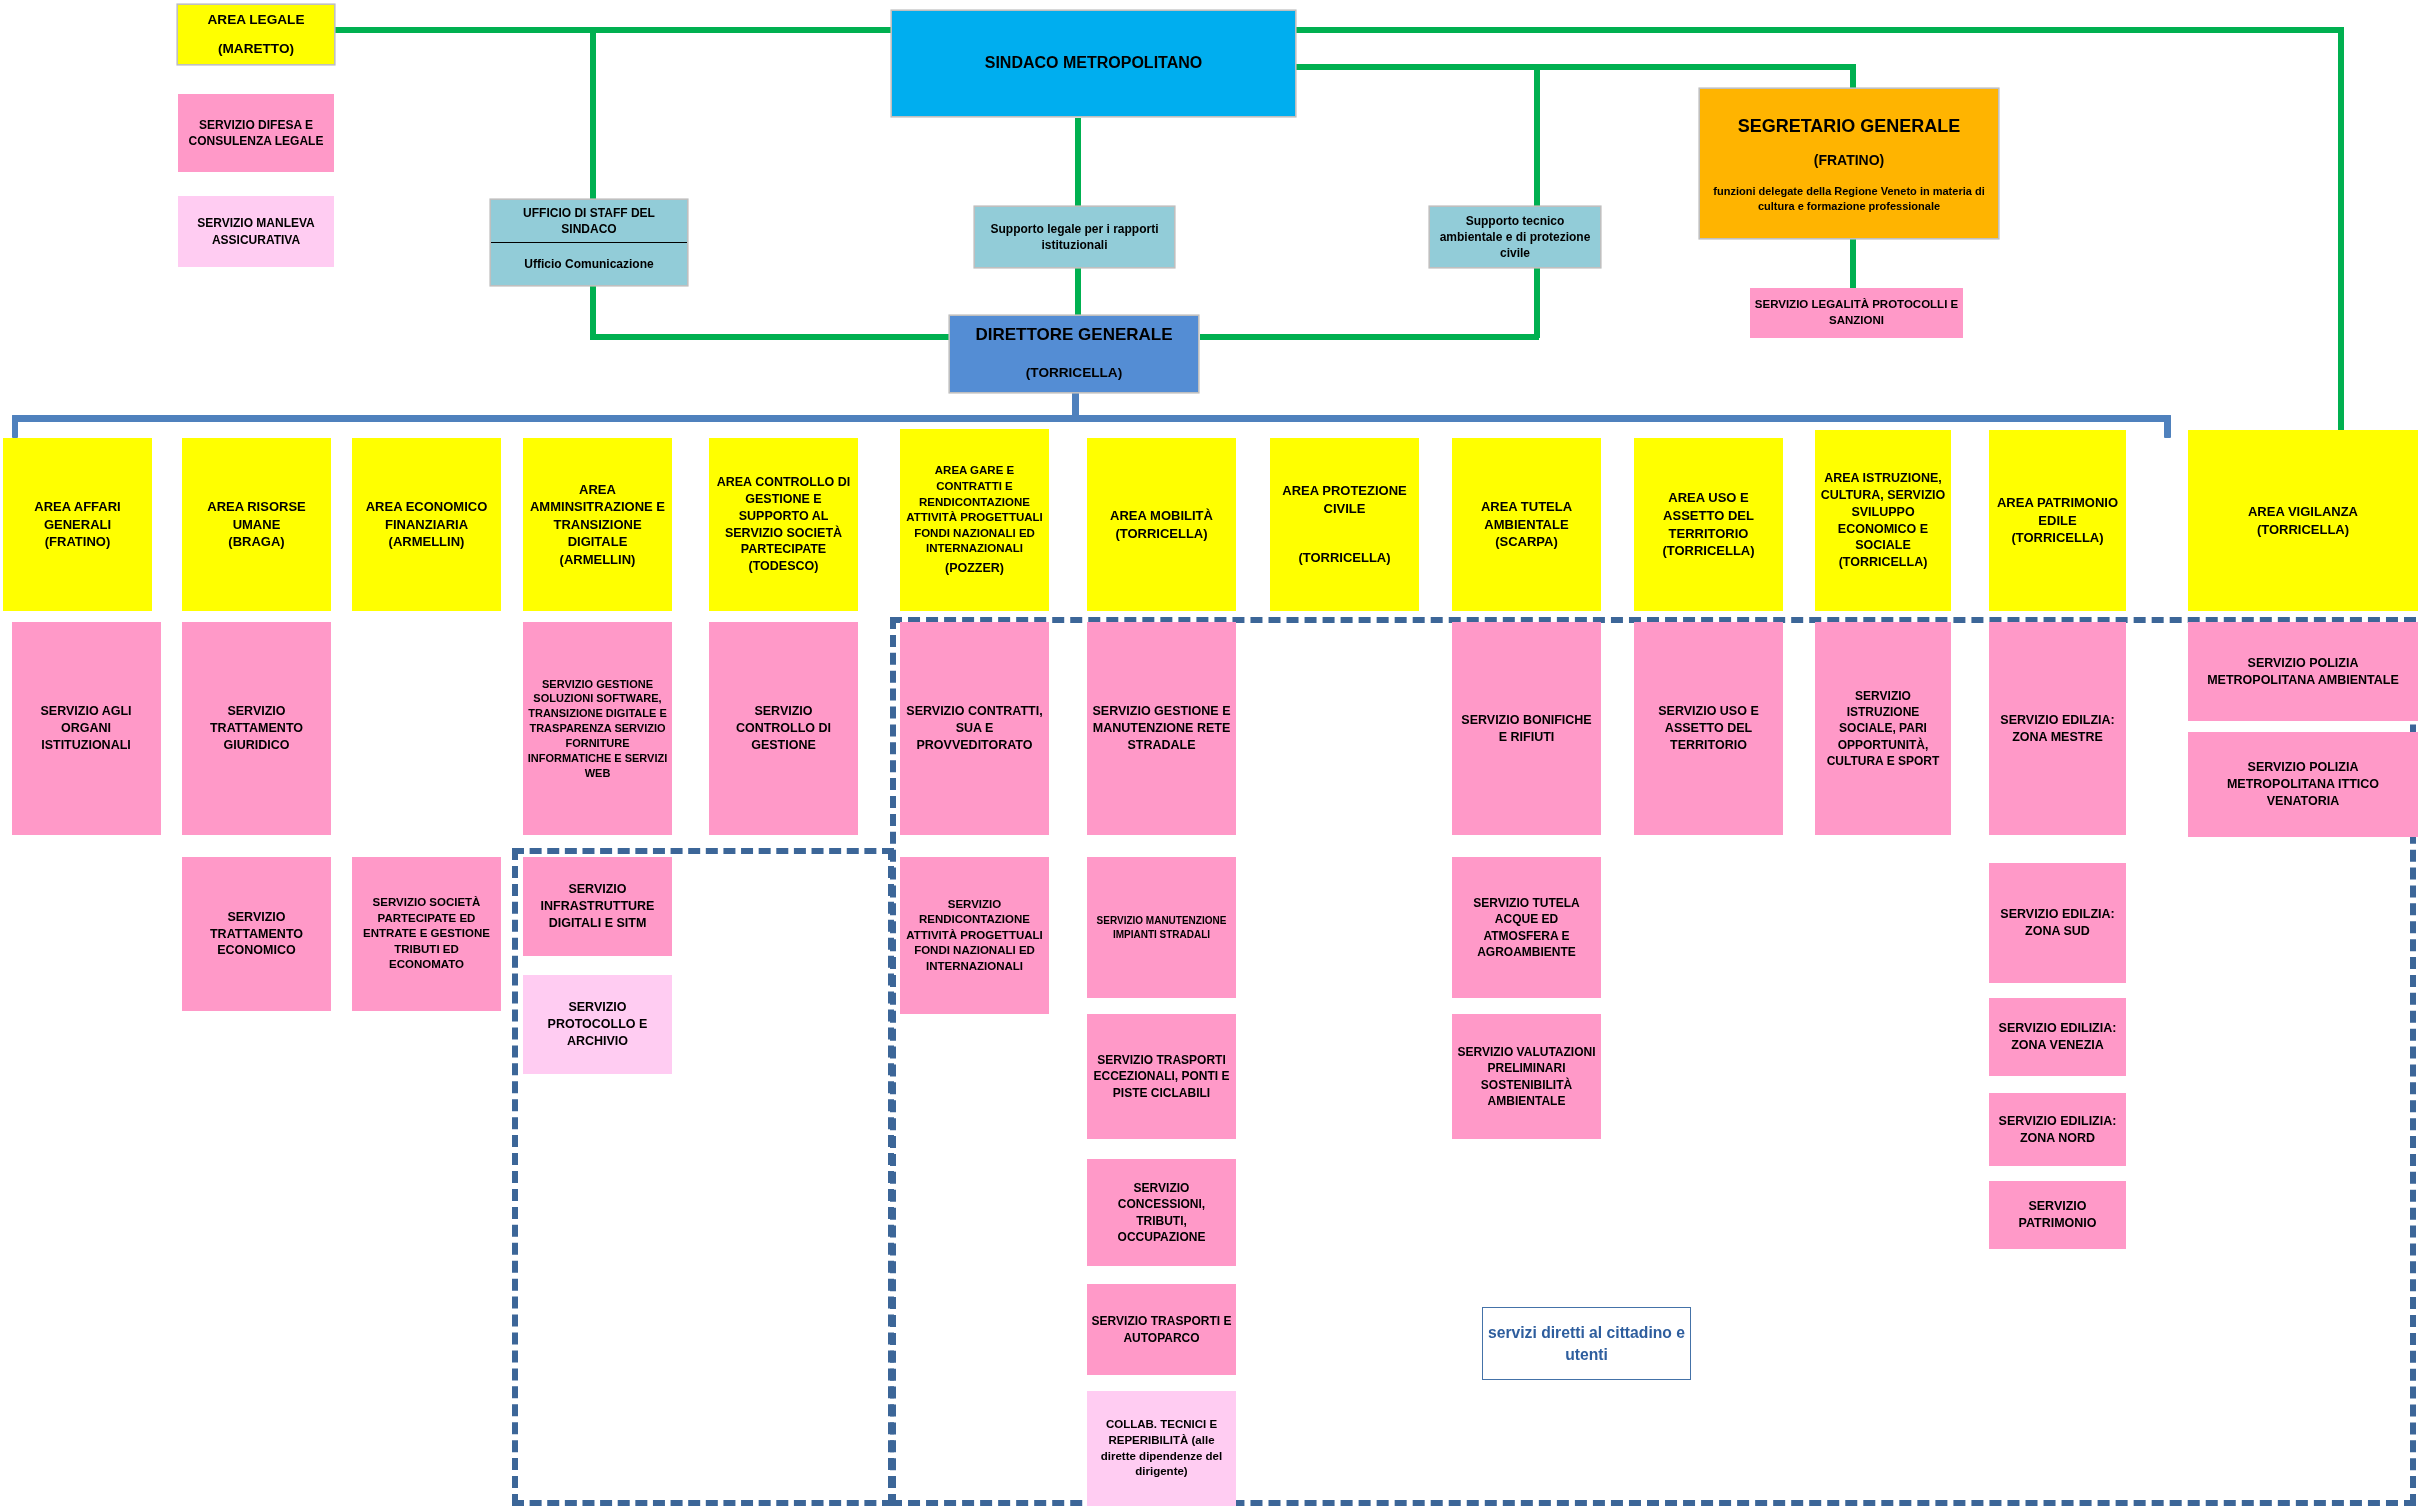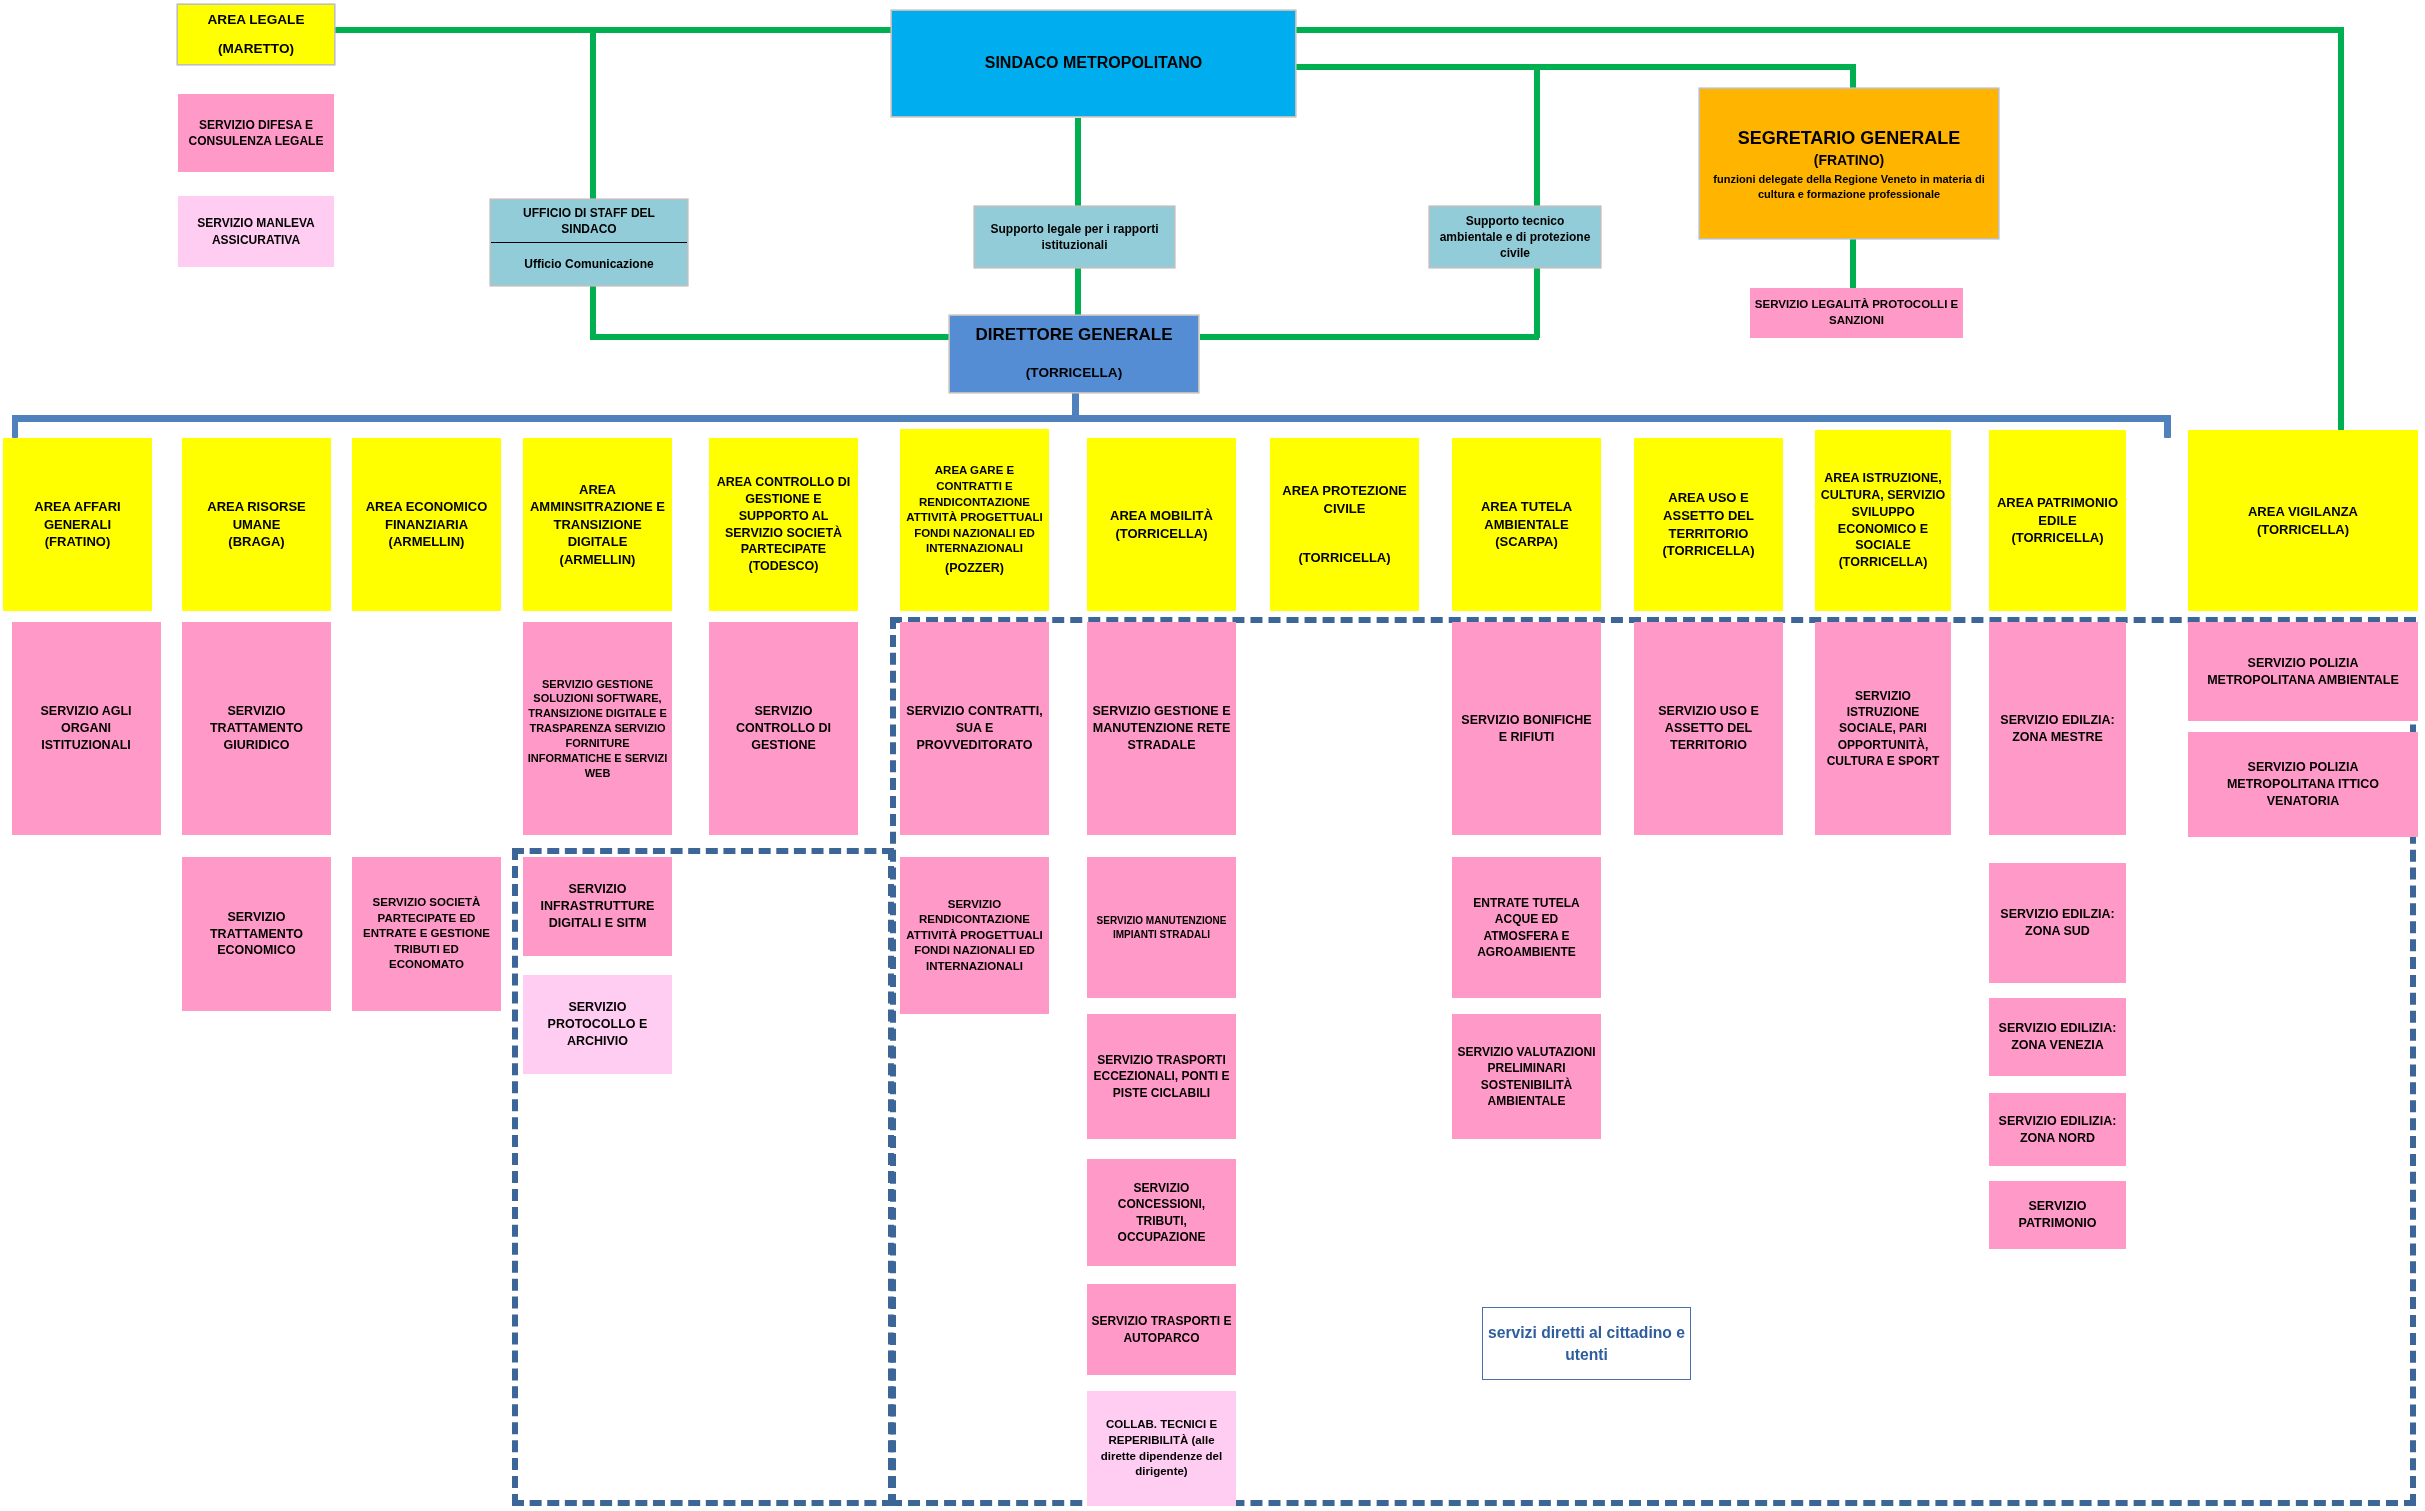--- a/index.html
+++ b/index.html
@@ -109,21 +109,21 @@
   </div>
 
   <div class="box bluebox" style="left:950px;top:316px;width:248px;height:76px;font-size:17px;">
     <div class="stack">
       <div class="top">DIRETTORE GENERALE</div>
       <div class="bot" style="font-size:13.6px;">(TORRICELLA)</div>
     </div>
   </div>
 
   <div class="box orange" style="left:1700px;top:89px;width:298px;height:149px;font-size:11.5px;">
-    <div class="stack" style="justify-content:center;gap:1px;">
+    <div class="stack" style="justify-content:center;gap:13px;">
       <div style="font-size:18px;padding:0 4.2px;">SEGRETARIO GENERALE</div>
       <div style="font-size:14px;">(FRATINO)</div>
       <div style="font-size:11px;padding:1px 5.2px 0;">funzioni delegate della Regione Veneto in materia di cultura e formazione professionale</div>
     </div>
   </div>
 
   <div class="box pink" style="left:1750px;top:288px;width:213px;height:50px;font-size:11.5px;padding:2.1px;">
     <span>SERVIZIO LEGALITÀ PROTOCOLLI E SANZIONI</span>
   </div>
 
@@ -258,21 +258,21 @@
     <span>SERVIZIO TRASPORTI E AUTOPARCO</span>
   </div>
   <div class="box lightpink" style="left:1087px;top:1391px;width:149px;height:115px;font-size:11.5px;padding:4.2px;">
     <span>COLLAB. TECNICI E REPERIBILITÀ (alle dirette dipendenze del dirigente)</span>
   </div>
 
   <div class="box pink" style="left:1452px;top:622px;width:149px;height:213px;font-size:12.5px;padding:4.2px;">
     <span>SERVIZIO BONIFICHE E RIFIUTI</span>
   </div>
   <div class="box pink" style="left:1452px;top:857px;width:149px;height:141px;font-size:12px;padding:4.2px;">
-    <span>ENTRATE TUTELA ACQUE ED ATMOSFERA E AGROAMBIENTE</span>
+    <span>SERVIZIO TUTELA ACQUE ED ATMOSFERA E AGROAMBIENTE</span>
   </div>
   <div class="box pink" style="left:1452px;top:1014px;width:149px;height:125px;font-size:12px;padding:4.2px;">
     <span>SERVIZIO VALUTAZIONI PRELIMINARI SOSTENIBILITÀ AMBIENTALE</span>
   </div>
 
   <div class="box pink" style="left:1634px;top:622px;width:149px;height:213px;font-size:12.5px;padding:4.2px;">
     <span>SERVIZIO USO E ASSETTO DEL TERRITORIO</span>
   </div>
 
   <div class="box pink" style="left:1815px;top:622px;width:136px;height:213px;font-size:12px;padding:4.2px;">

